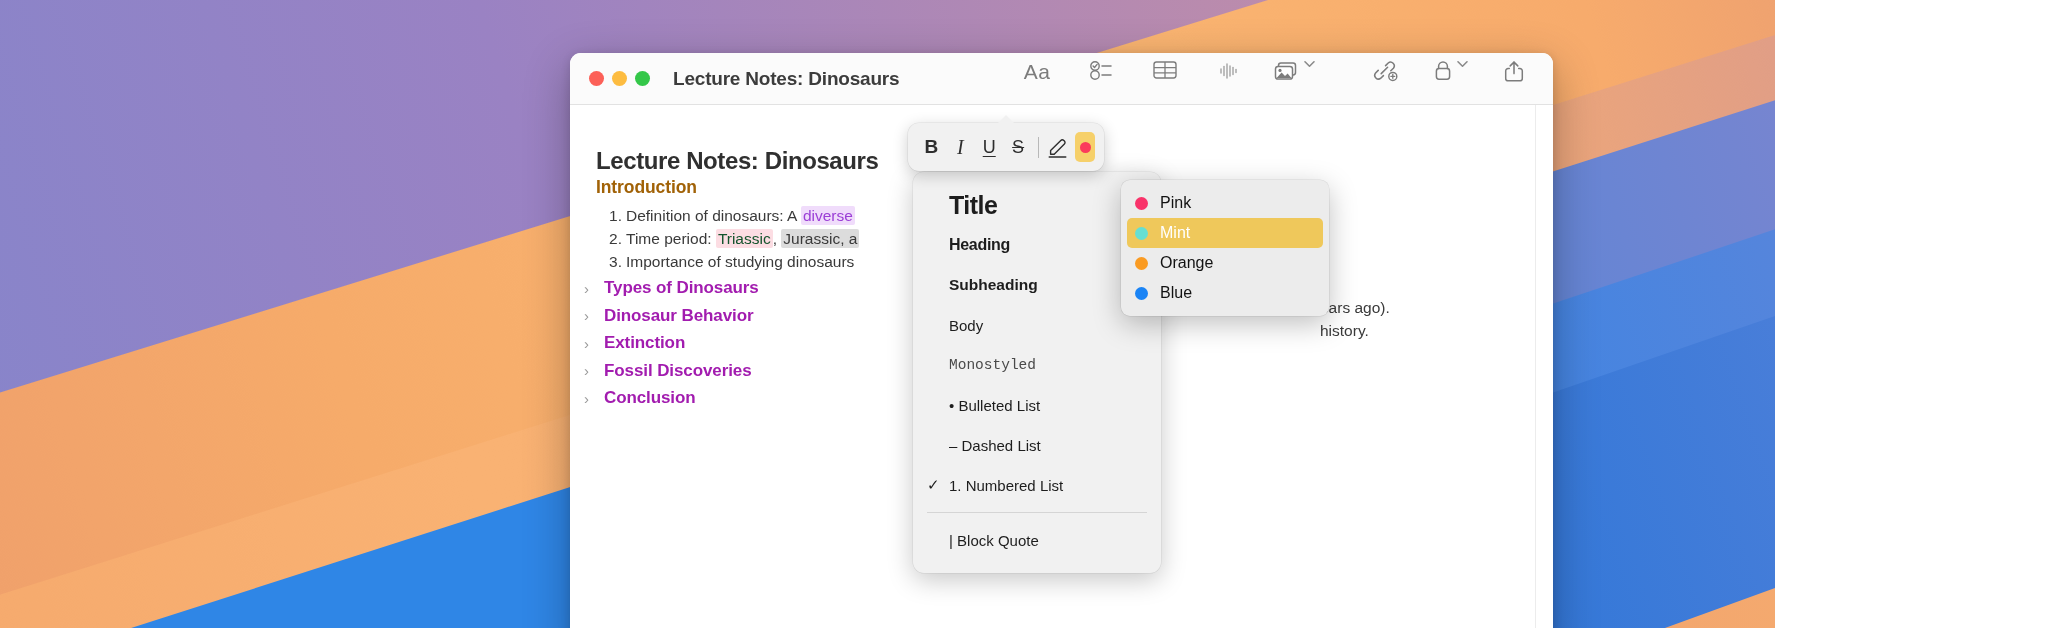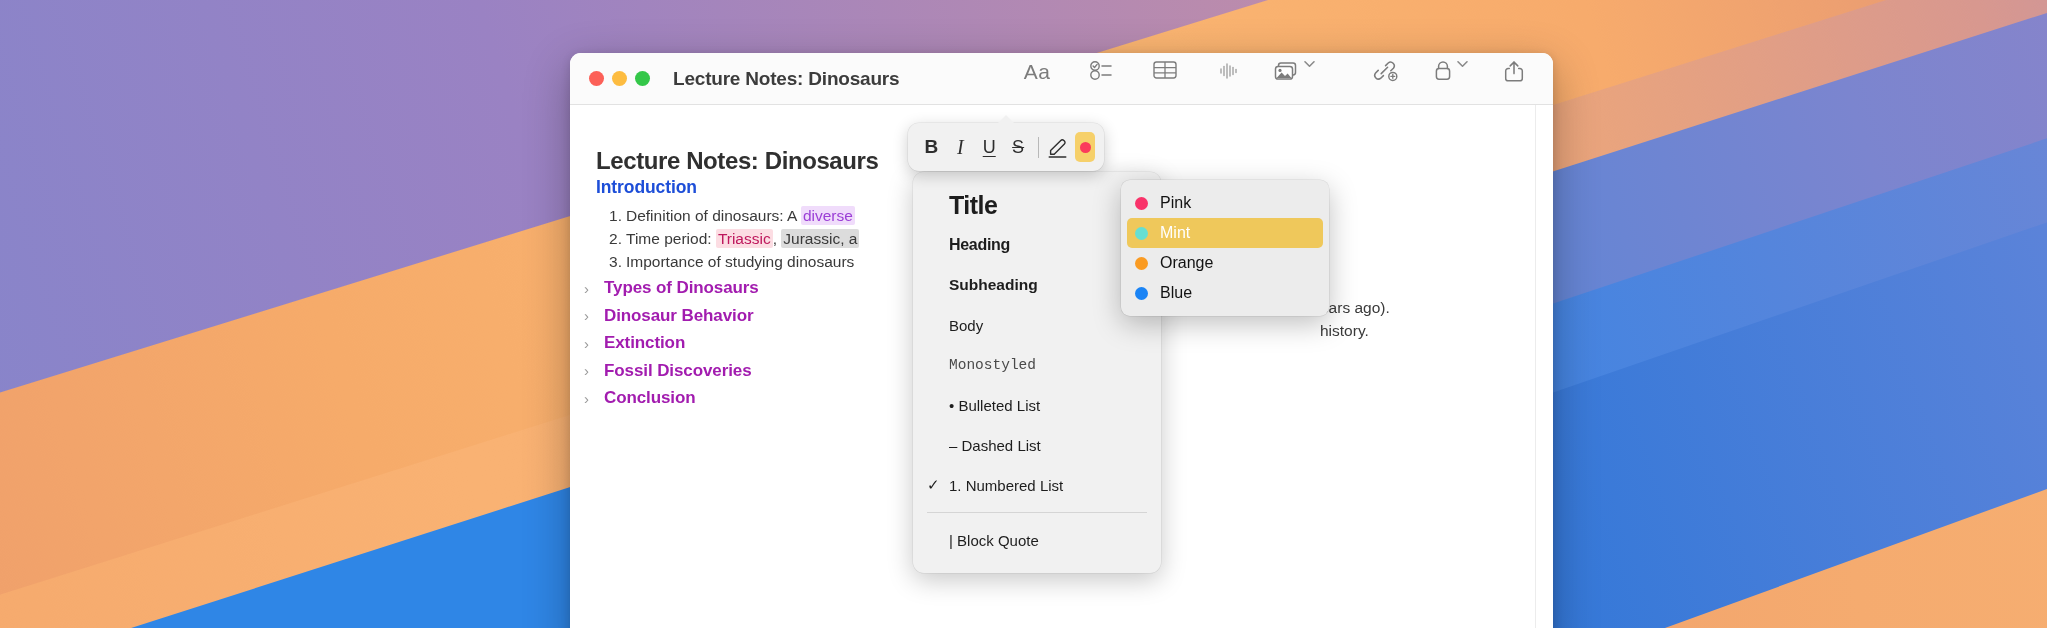--- a/index.html
+++ b/index.html
@@ -6,21 +6,21 @@
   html, body {
     width: 2047px; height: 628px;
     overflow: hidden;
     font-family: "Liberation Sans", sans-serif;
     -webkit-font-smoothing: antialiased;
   }
 
   
   #desktop {
     position: relative;
-    width: 2047px; height: 628px;
+    width: 1775px; height: 628px;
     background: linear-gradient(120deg, #6f7fd0 0%, #8a7fc4 22%, #a97fb8 38%, #c98ba2 50%, #e59a7e 62%, #f3a86a 78%, #f0a06b 100%);
     overflow: hidden;
   }
   .wave { position: absolute; pointer-events: none; }
 
   .w1 {
     left: -500px; top: -420px; width: 3400px; height: 900px;
     background: linear-gradient(90deg, #7b86cf 0%, #9a82c3 30%, #c08da9 55%, #e89b72 78%, #f3a863 100%);
     transform: rotate(-17.5deg);
     border-radius: 0 0 50% 40% / 0 0 100px 80px;
@@ -129,21 +129,21 @@
     background: #ffffff;
   }
 
   .doc-title {
     font-size: 24px; font-weight: bold; color: #303030;
     letter-spacing: -0.4px;
     line-height: 1.18;
     margin-bottom: 2px;
   }
   .doc-sub {
-    font-size: 17.5px; font-weight: bold; color: #1d4ed8;
+    font-size: 17.5px; font-weight: bold; color: #a16207;
     letter-spacing: -0.1px;
     margin-bottom: 6px;
   }
   ol.doc-list {
     list-style: none;
     counter-reset: numlist;
     margin-left: 30px;
     margin-bottom: 4px;
   }
   ol.doc-list li {
@@ -155,21 +155,21 @@
     white-space: nowrap;
   }
   ol.doc-list li::before {
     content: counter(numlist) ".";
     position: absolute; left: -26px; width: 22px;
     text-align: right;
     color: #3a3a3a;
   }
   .hl { padding: 1px 2px; border-radius: 2px; }
   .hl-purple { background: #f0dcfb; color: #9b3fd6; }
-  .hl-pink   { background: #fcdde3; color: #be185d; }
+  .hl-pink   { background: #fcdde3; color: #14532d; }
   .hl-gray   { background: #dcdcdc; color: #3a3a3a; }
 
   .section-row {
     display: flex; align-items: center;
     gap: 9px;
     margin-left: 0;
     height: 21.5px;
   }
   .sec-chevron {
     color: #9a9a9a; font-size: 15px; line-height: 1;

